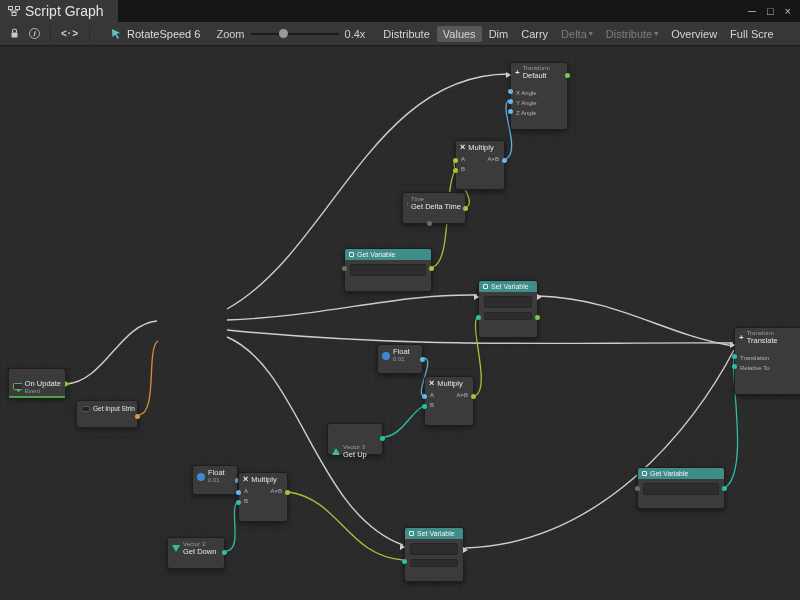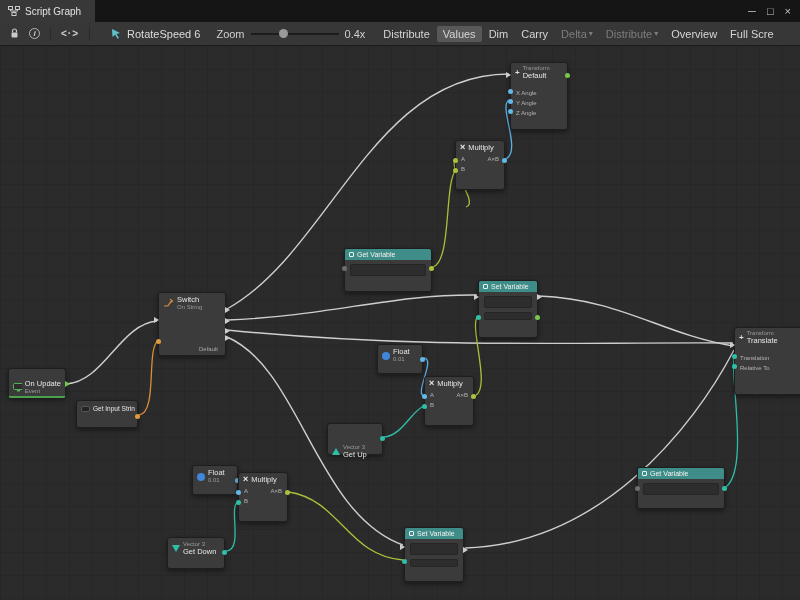--- a/index.html
+++ b/index.html
@@ -1,21 +1,21 @@
 <!DOCTYPE html>
 <html><head>
 <meta charset="utf-8">
 <style>
 *{box-sizing:border-box}
 html,body{margin:0;padding:0}
 body{width:800px;height:600px;overflow:hidden;background:#2b2b2b;font-family:"Liberation Sans",sans-serif}
 #app{position:relative;width:800px;height:600px;overflow:hidden;background:#1a1a1a}
 
 .tabbar{position:absolute;top:0;left:0;right:0;height:22px;background:#151515;display:flex;align-items:stretch;z-index:10}
-.tab{display:flex;align-items:center;gap:5px;background:#383838;padding:0 14px 0 8px;font-size:10px;color:#e3e3e3}
+.tab{display:flex;align-items:center;gap:5px;background:#383838;padding:0 14px 0 8px;font-size:14px;color:#e3e3e3}
 .wincontrols{margin-left:auto;display:flex;align-items:center;gap:11px;padding:0 9px;color:#c4c4c4;font-size:11px}
 .wincontrols span{cursor:default;line-height:11px}
 
 .toolbar{position:absolute;top:22px;left:0;right:0;height:24px;background:#373737;border-bottom:1px solid #1d1d1d;display:flex;align-items:center;padding:0 5px;z-index:10;color:#d6d6d6;font-size:11px;white-space:nowrap;overflow:hidden}
 .tbtn{padding:2px 6px;border-radius:2px;color:#d6d6d6;display:flex;align-items:center}
 .tbtn.active{background:#585858}
 .tbtn.disabled{color:#7d7d7d}
 .icon-btn{padding:2px 5px}
 .sep{width:1px;height:14px;background:#2a2a2a;margin:0 5px;flex:0 0 auto}
 .code{font-size:10px;font-weight:bold;color:#cfcfcf;letter-spacing:1px}
@@ -158,39 +158,35 @@
   </div>
 
   <div class="node" style="left:76px;top:400px;width:62px;height:28px">
     <div class="nhead" style="padding:4px 4px">
       <span class="pad"></span>
       <div class="t1" style="font-size:6.5px">Get Input Strin</div>
     </div>
     <span class="dot d-orange" style="right:-3px;top:13px"></span>
   </div>
 
-  <div class="node" style="left:158px;top:292px;width:68px;height:64px">
-    <div class="nhead">
-      <svg width="10" height="9">
-          <path d="M0 7 H3 C6 7 5 2 8 2 M6 0 L8.5 2 L6 4" stroke="#e08b3d" stroke-width="1.1" fill="none"></path>
-        </svg>
-      <div>
-          <div class="t1">Switch</div>
-          <div class="tsub">On String</div>
-        </div>
-    </div>
-    <span class="defaultlbl">Default</span>
-    <span class="tri" style="left:-5px;top:24px"></span>
-    <span class="dot d-orange" style="left:-3px;top:46px"></span>
-    <span class="tri" style="right:-5px;top:14px"></span>
-    <span class="tri" style="right:-5px;top:25px"></span>
-    <span class="tri" style="right:-5px;top:35px"></span>
-    <span class="tri" style="right:-5px;top:42px"></span>
-  </div>
-
+
+  <div class="node" style="left:402px;top:192px;width:64px;height:32px">
+    <div class="nhead" style="padding:3px 4px">
+      <svg width="10" height="10">
+          <circle cx="5" cy="5" r="4.5" fill="#3f9fd8"></circle>
+          <path d="M5 2.6 L5 5.2 L6.8 6" stroke="#eaf4fb" stroke-width="1" fill="none" stroke-linecap="round"></path>
+        </svg>
+      <div>
+          <div class="tcat">Time</div>
+          <div class="t1">Get Delta Time</div>
+        </div>
+    </div>
+    <span class="dot d-green" style="right:-3px;top:13px"></span>
+    <span class="dot d-gray" style="left:24px;bottom:-3px"></span>
+  </div>
 
   <div class="node" style="left:344px;top:248px;width:88px;height:44px">
     <div class="varhead">
         <span class="varic"></span>
         <span>Get Variable</span>
       </div>
     <div class="field"></div>
     <span class="dot d-gray" style="left:-3px;top:17px"></span>
     <span class="dot d-green" style="right:-3px;top:17px"></span>
   </div>

